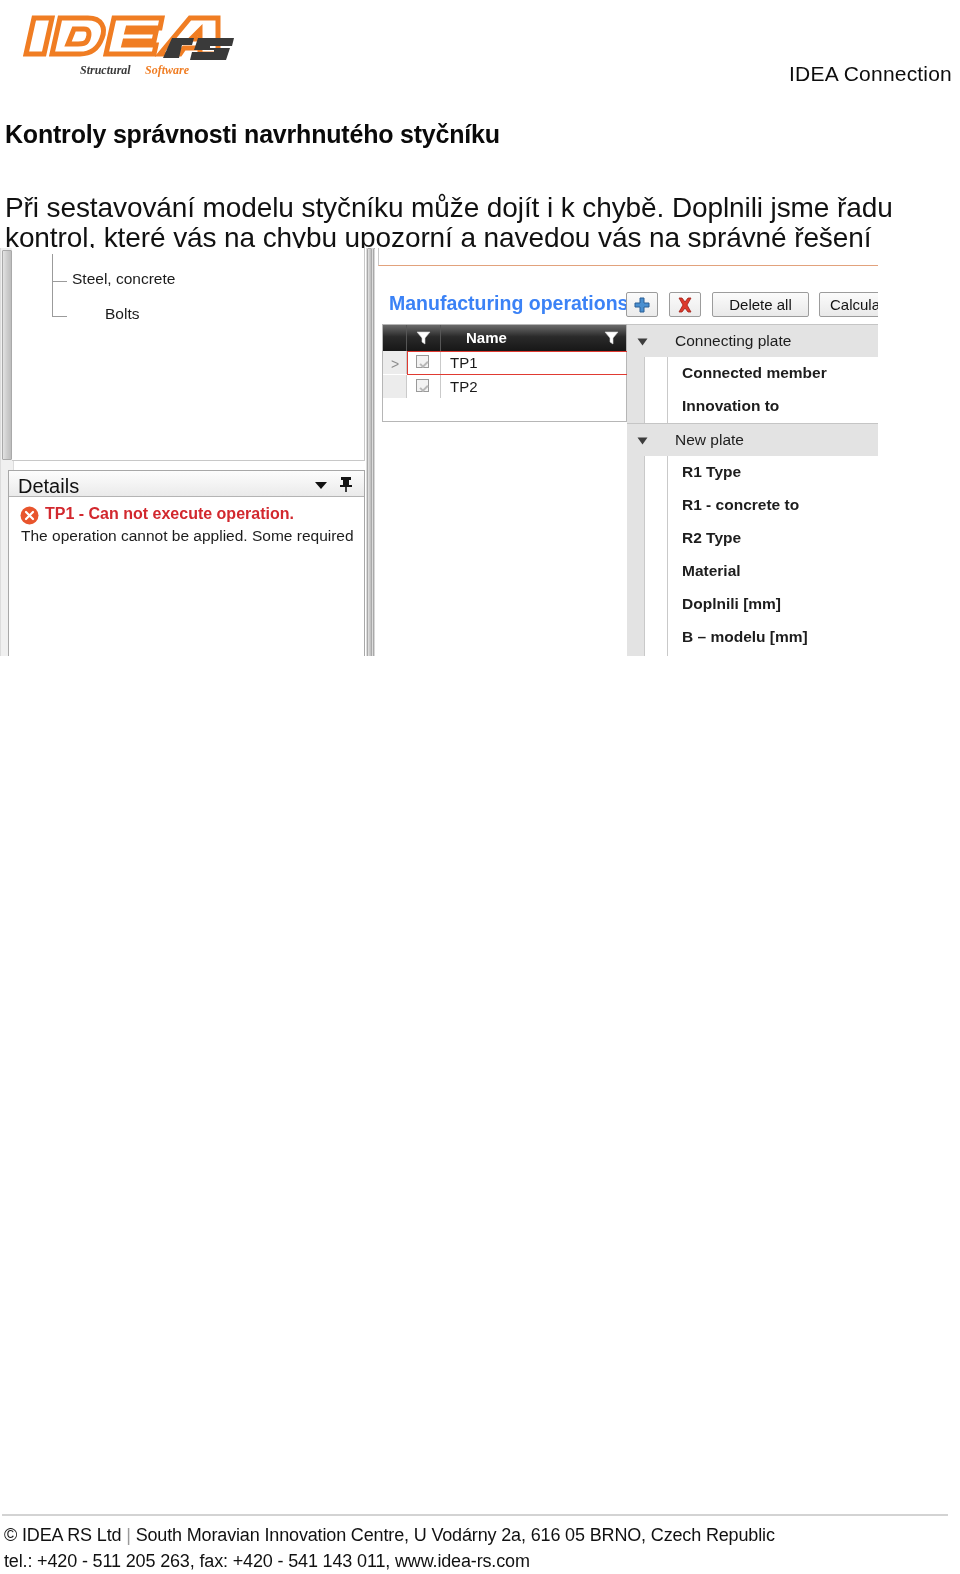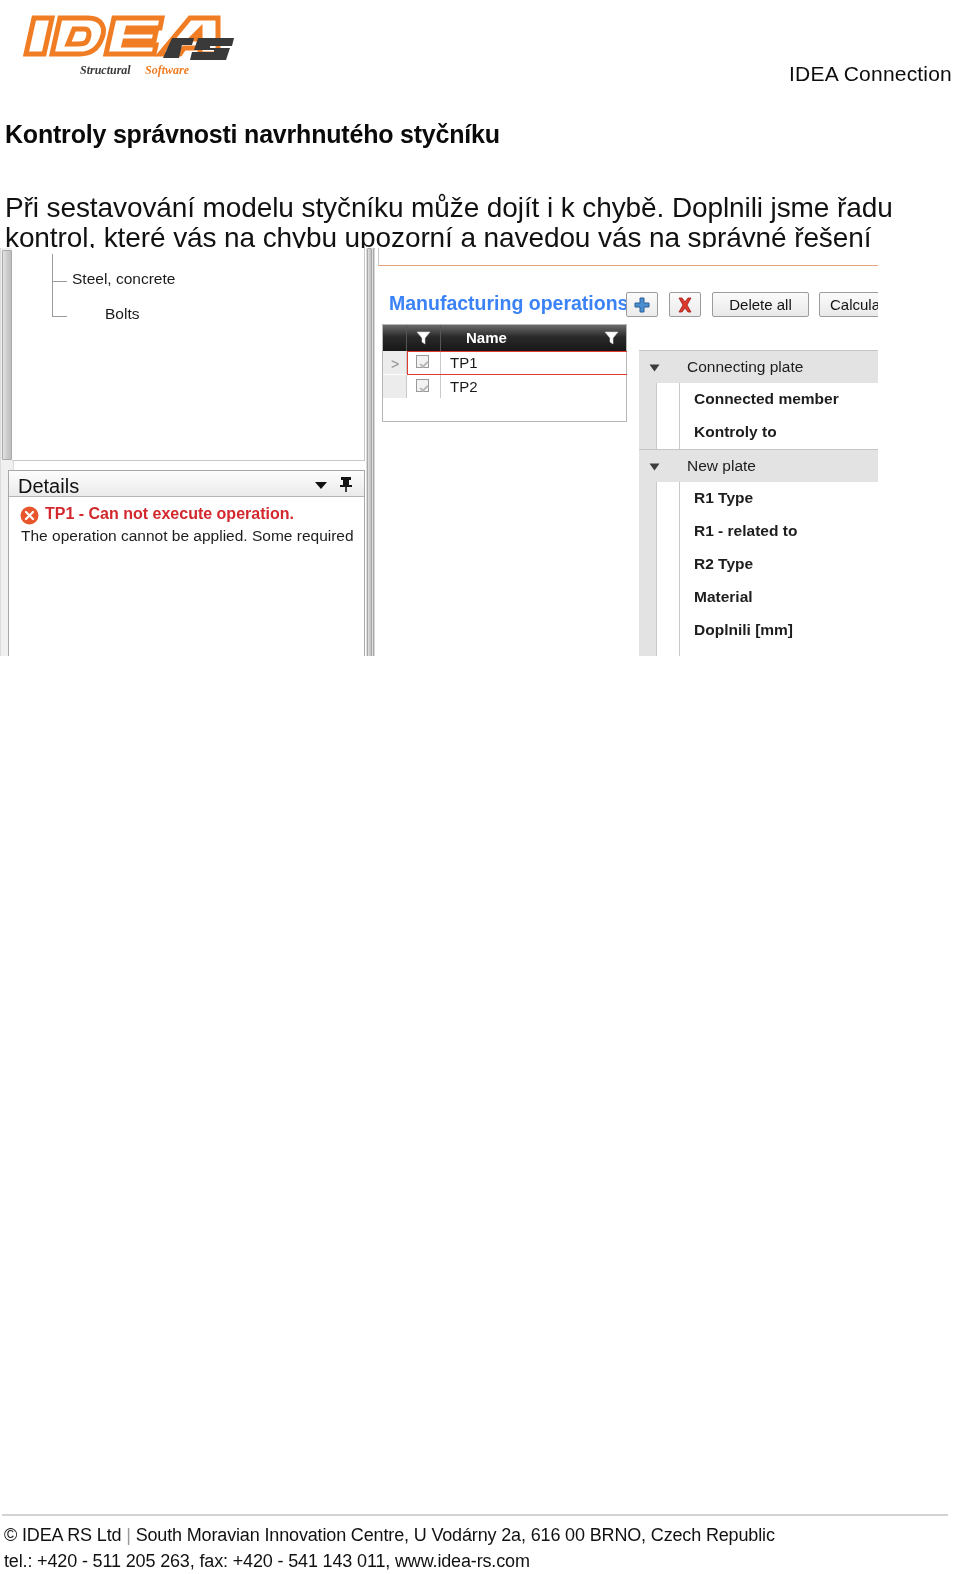--- a/index.html
+++ b/index.html
@@ -321,23 +321,22 @@
   
   #prop-grid {
     position: absolute;
     left: 252px; top: 76px;
     width: 251px; height: 332px;
     background: #ffffff;
     box-sizing: border-box;
   }
   .prop-row {
     position: absolute;
-    left: 12px; width: 251px; height: 46px;
-    box-sizing: border-box;
-    margin-top: 26px;
+    left: 0; width: 251px; height: 46px;
+    box-sizing: border-box;
   }
   .prop-group {
     background: #e3e3e3;
     border-top: 1px solid #c5c5c5;
     border-bottom: 1px solid #c5c5c5;
   }
   .prop-leaf {
     background: #ffffff;
     font-weight: bold;
   }
@@ -556,38 +555,38 @@
 
       <div class="prop-row prop-leaf" style="top:33px;">
         <div class="prop-indent"></div>
         <div class="prop-divider"></div>
         <span class="prop-label lvl2">Connected member</span>
       </div>
 
       <div class="prop-row prop-leaf" style="top:66px;">
         <div class="prop-indent"></div>
         <div class="prop-divider"></div>
-        <span class="prop-label lvl2">Kontroly to</span>
+        <span class="prop-label lvl2">Innovation to</span>
       </div>
 
       <div class="prop-row prop-group" style="top:99px;">
         <div class="prop-expander"></div>
         <span class="prop-label lvl1">New plate</span>
       </div>
 
       <div class="prop-row prop-leaf" style="top:132px;">
         <div class="prop-indent"></div>
         <div class="prop-divider"></div>
         <span class="prop-label lvl2">R1 Type</span>
       </div>
 
       <div class="prop-row prop-leaf" style="top:165px;">
         <div class="prop-indent"></div>
         <div class="prop-divider"></div>
-        <span class="prop-label lvl2">R1 - related to</span>
+        <span class="prop-label lvl2">R1 - concrete to</span>
       </div>
 
       <div class="prop-row prop-leaf" style="top:198px;">
         <div class="prop-indent"></div>
         <div class="prop-divider"></div>
         <span class="prop-label lvl2">R2 Type</span>
       </div>
 
       <div class="prop-row prop-leaf" style="top:231px;">
         <div class="prop-indent"></div>
@@ -609,16 +608,16 @@
 
     </div>
   </div>
 </div>
 
 <div id="footer-rule"></div>
 <div id="footer">
   <div id="footer-line1">
     <span>© IDEA RS Ltd</span>
     <span class="pipe">|</span>
-    <span>South Moravian Innovation Centre, U Vodárny 2a, 616 00 BRNO, Czech Republic</span>
+    <span>South Moravian Innovation Centre, U Vodárny 2a, 616 05 BRNO, Czech Republic</span>
   </div>
   <div id="footer-line2">tel.: +420 - 511 205 263, fax: +420 - 541 143 011, www.idea-rs.com</div>
 </div>
 
 </body></html>

